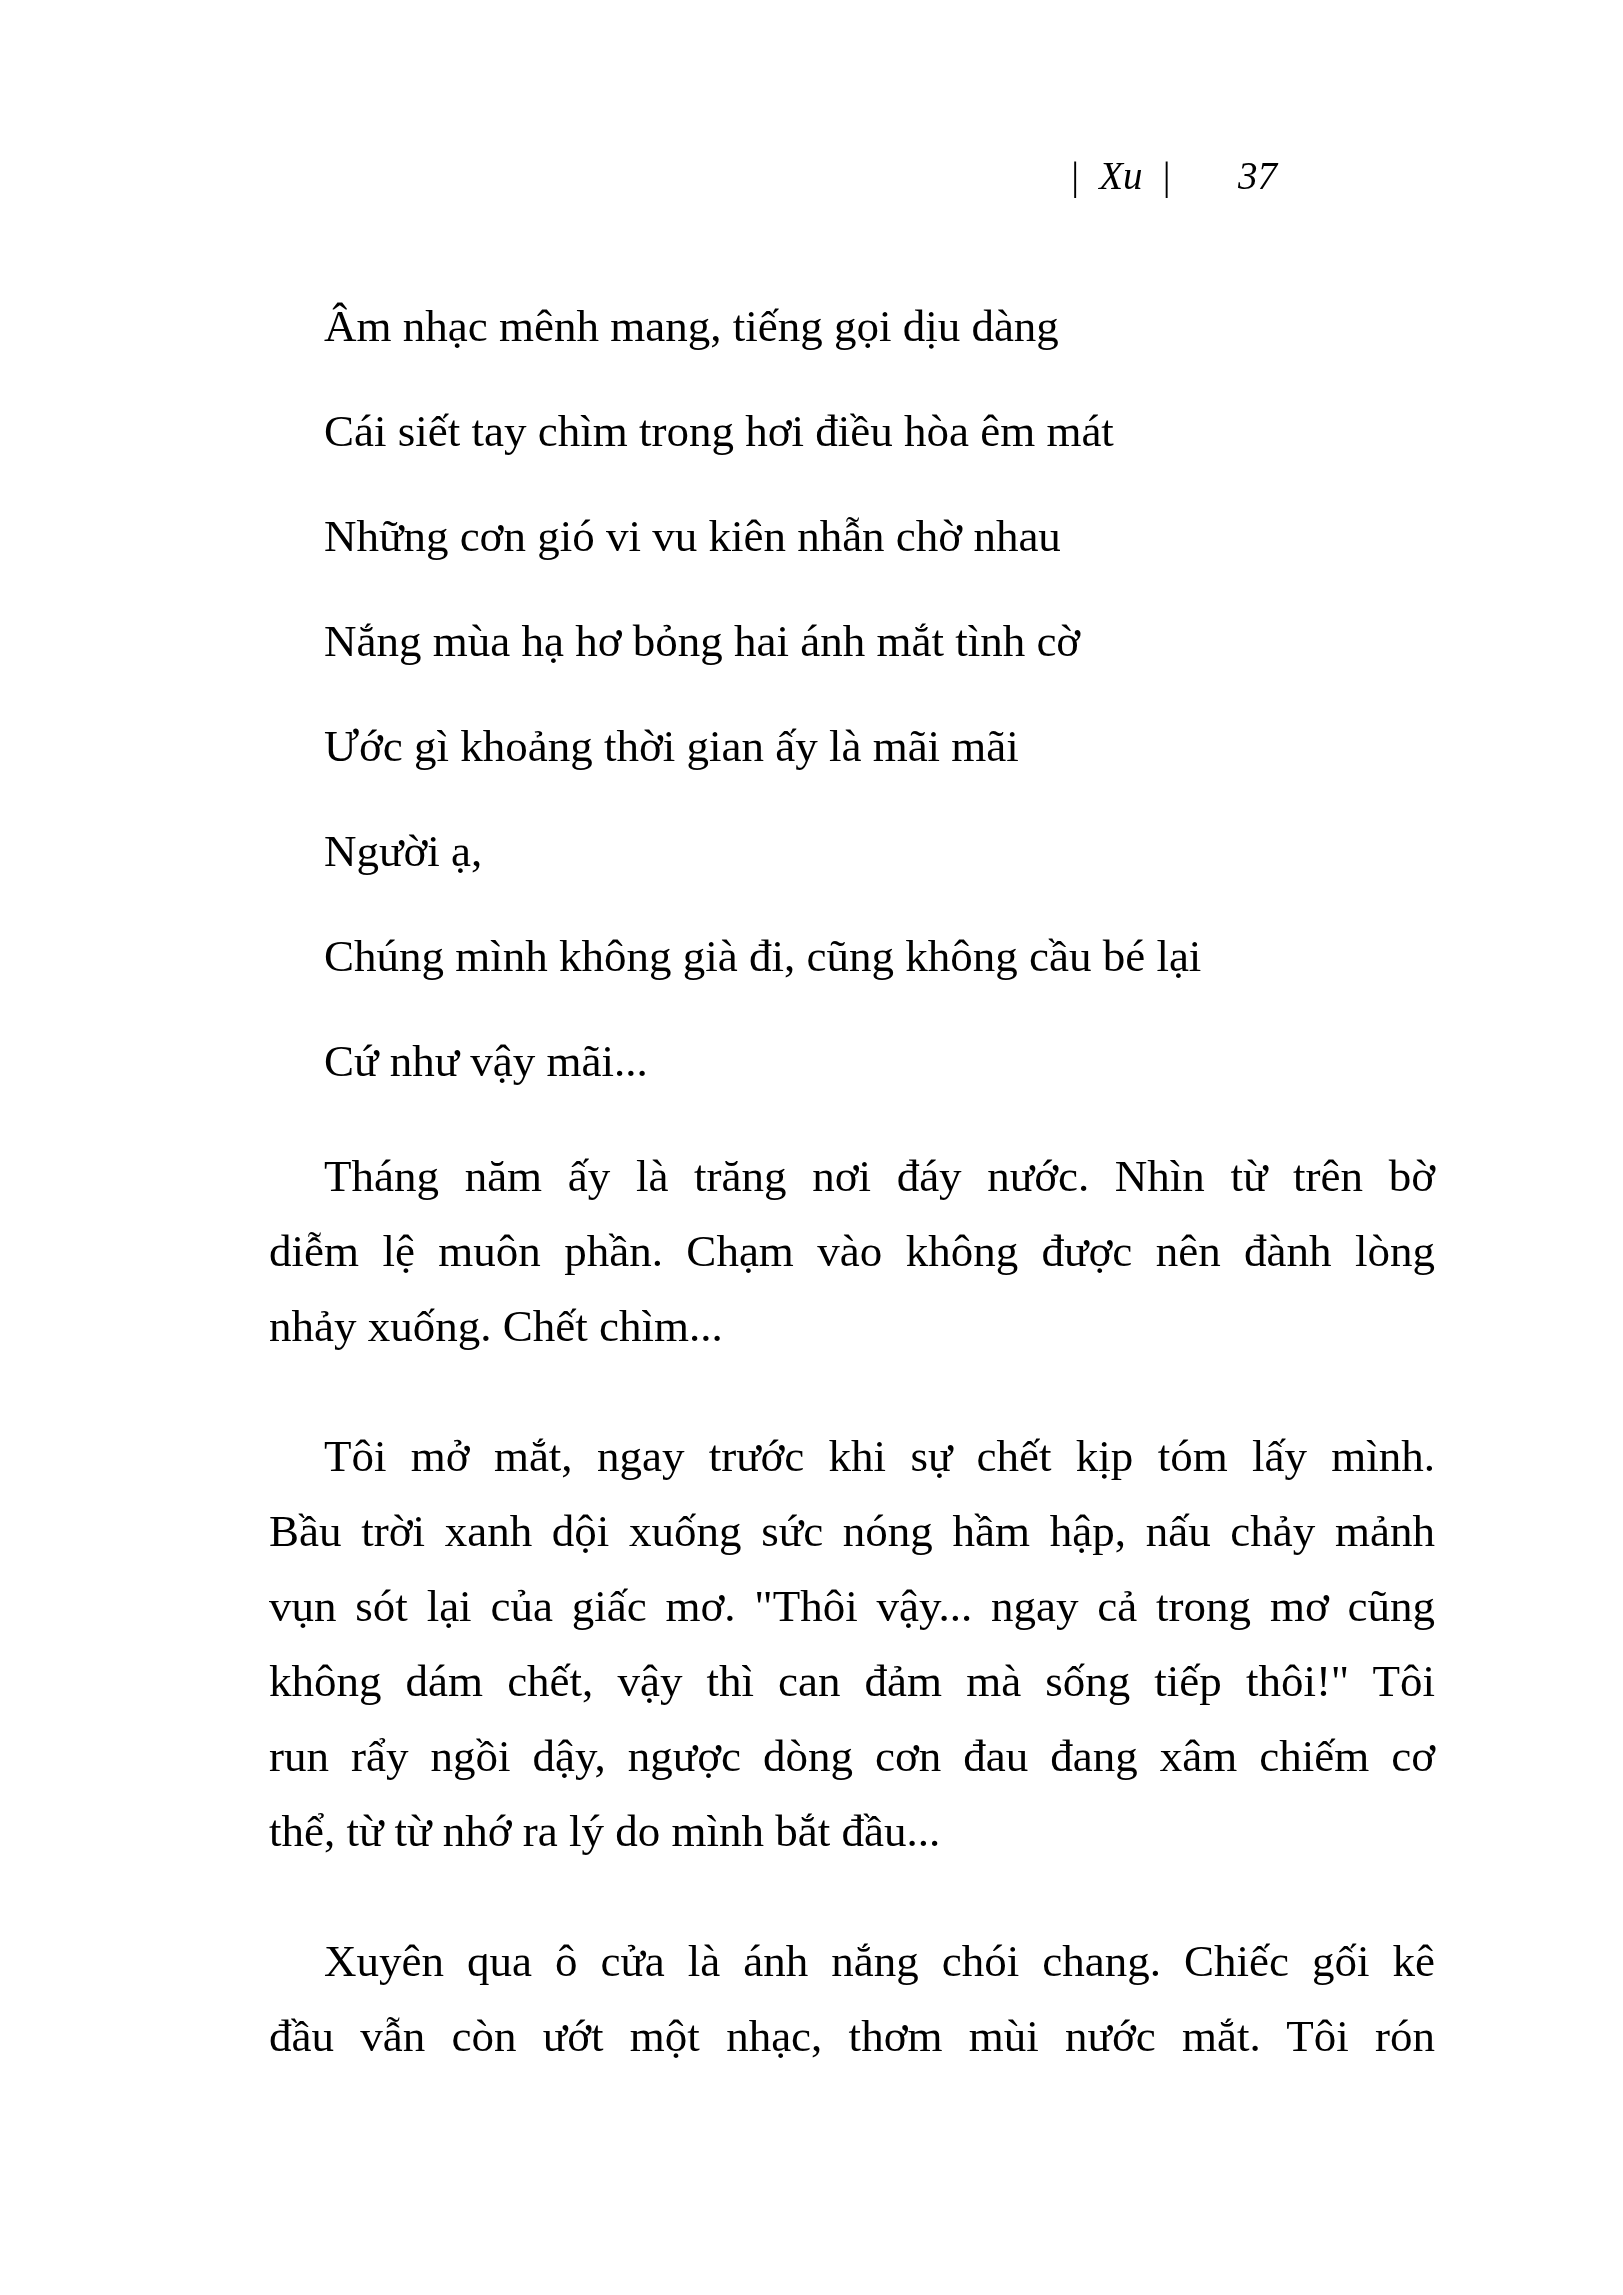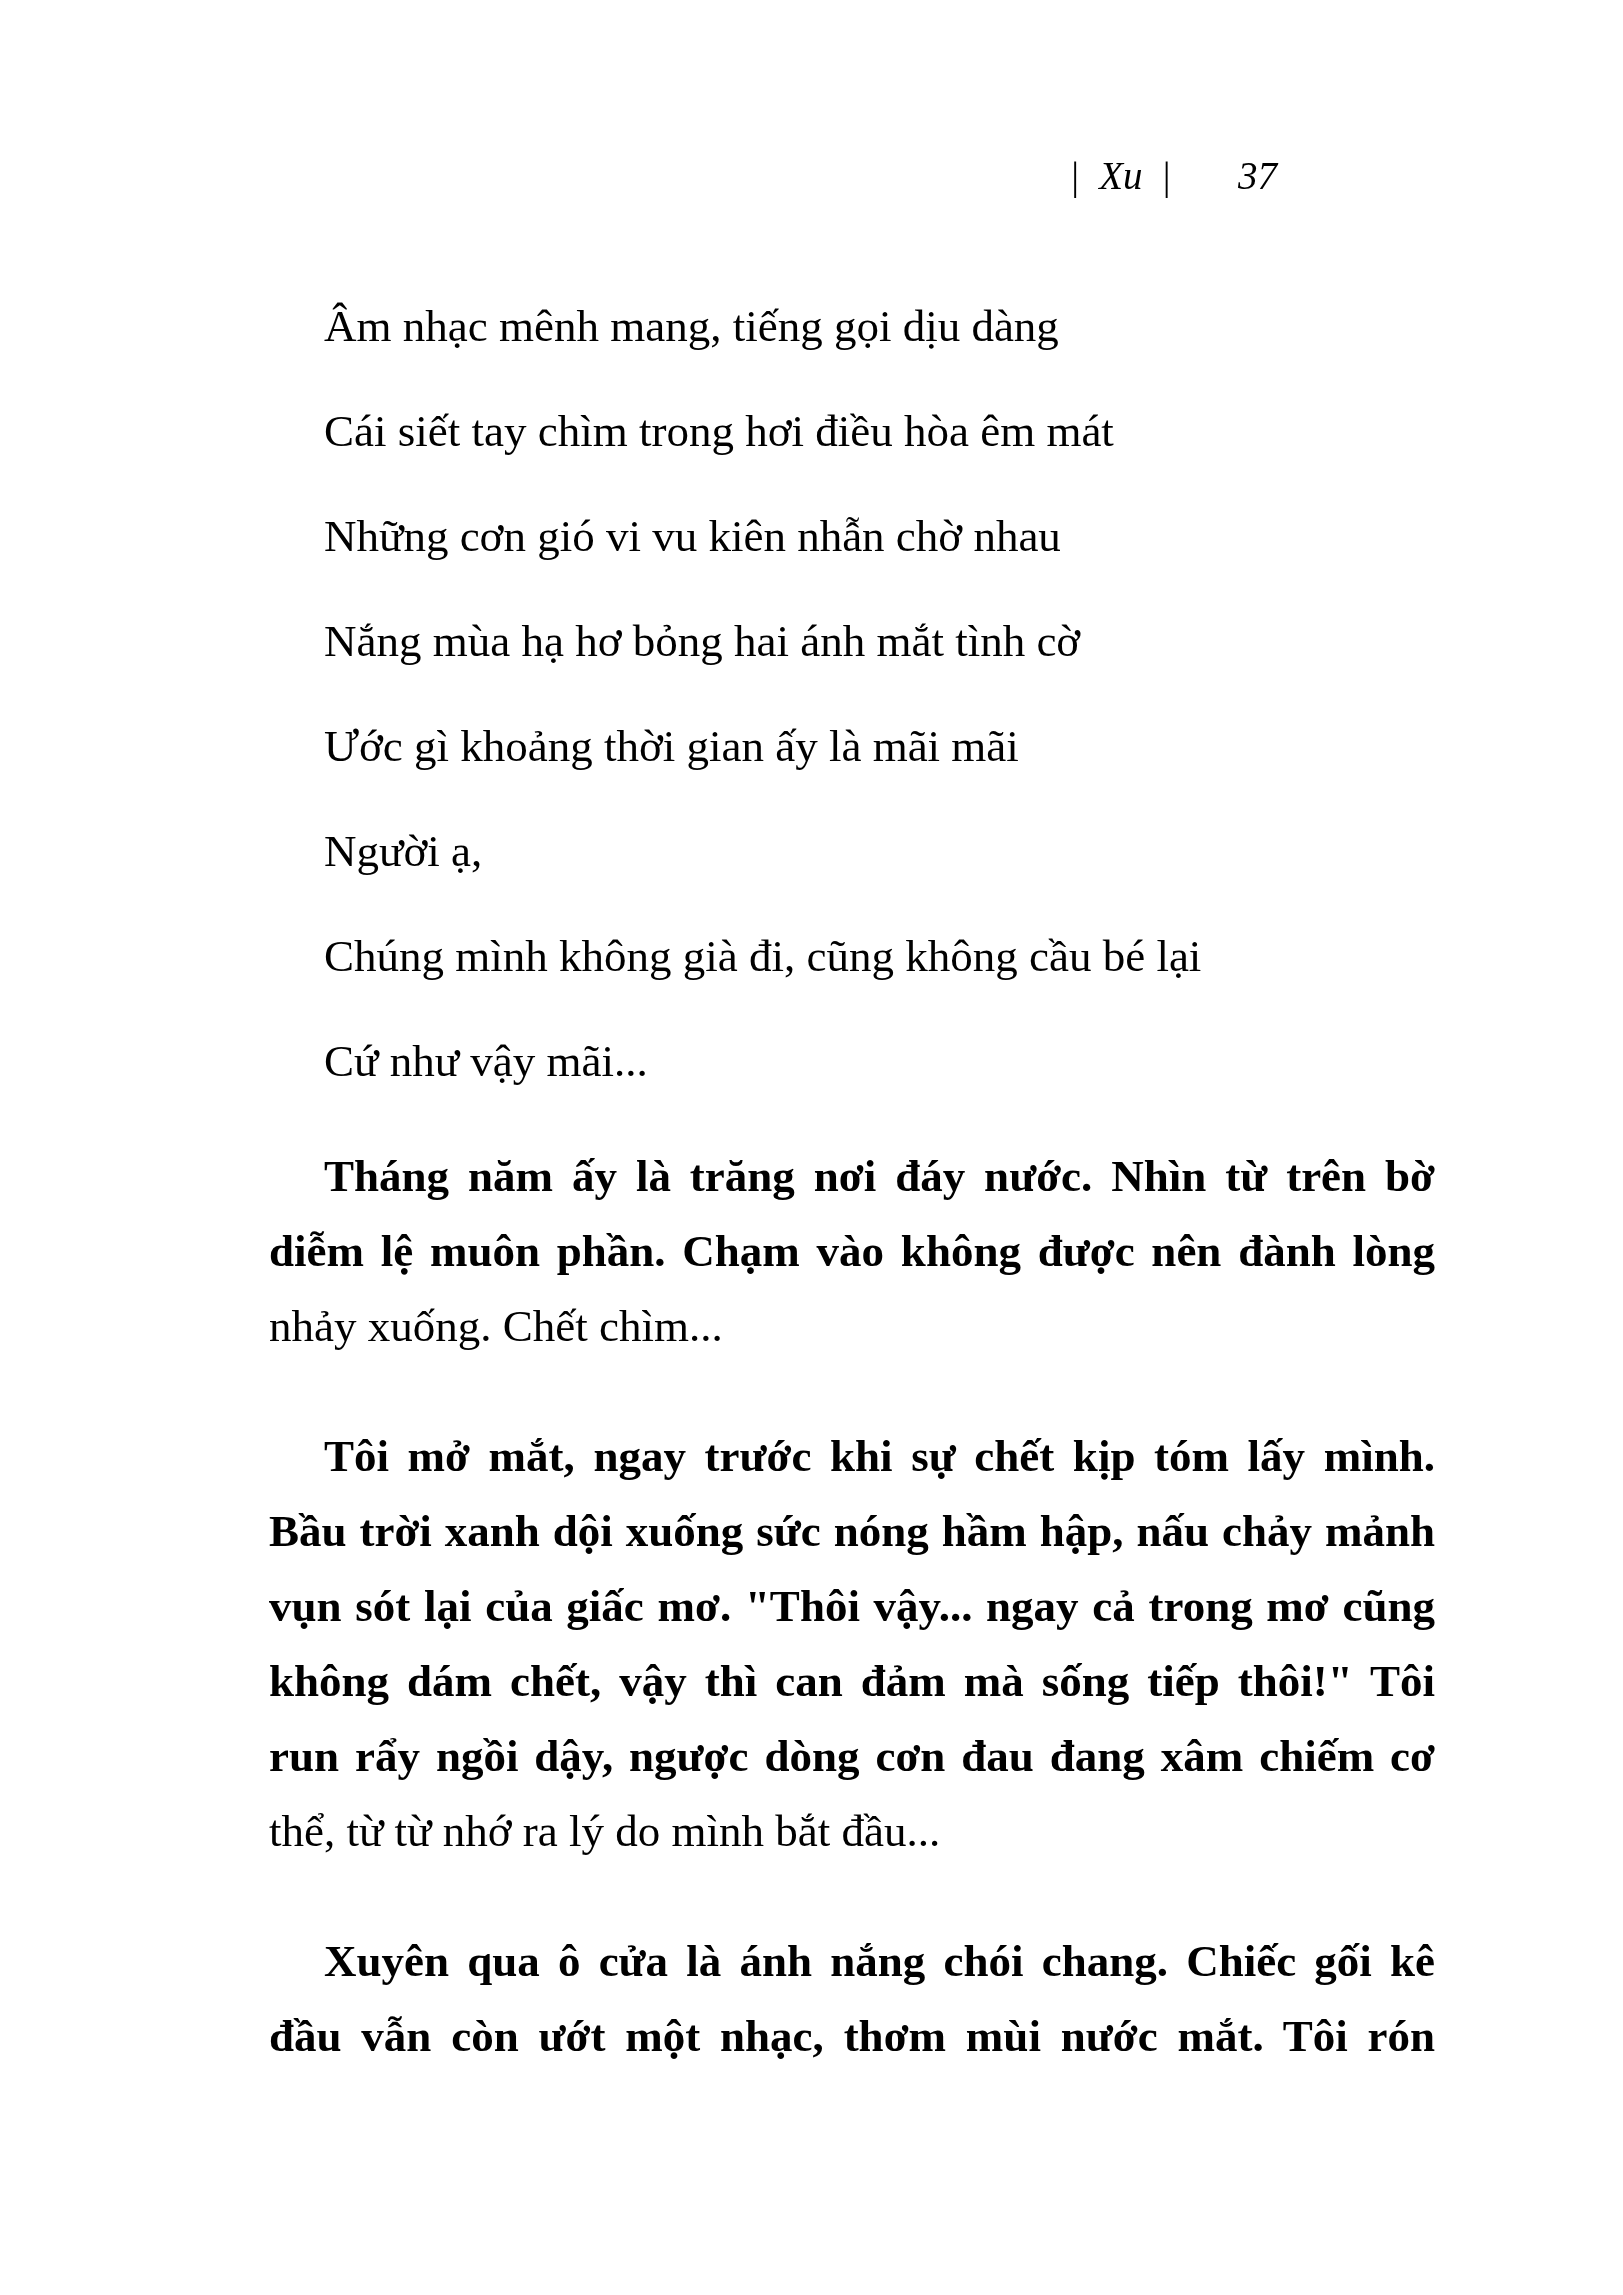--- a/index.html
+++ b/index.html
@@ -59,21 +59,20 @@
   .para.first {
     margin-top: 0;
   }
   .line {
     line-height: 75px;
     text-align: justify;
     text-justify: inter-word;
   }
   .jl {
     text-align-last: justify;
-    font-weight: bold;
   }
   .ll {
     text-align-last: left;
   }
   .indent {
     text-indent: 55px;
   }
 </style>
 </head>
 <body>

